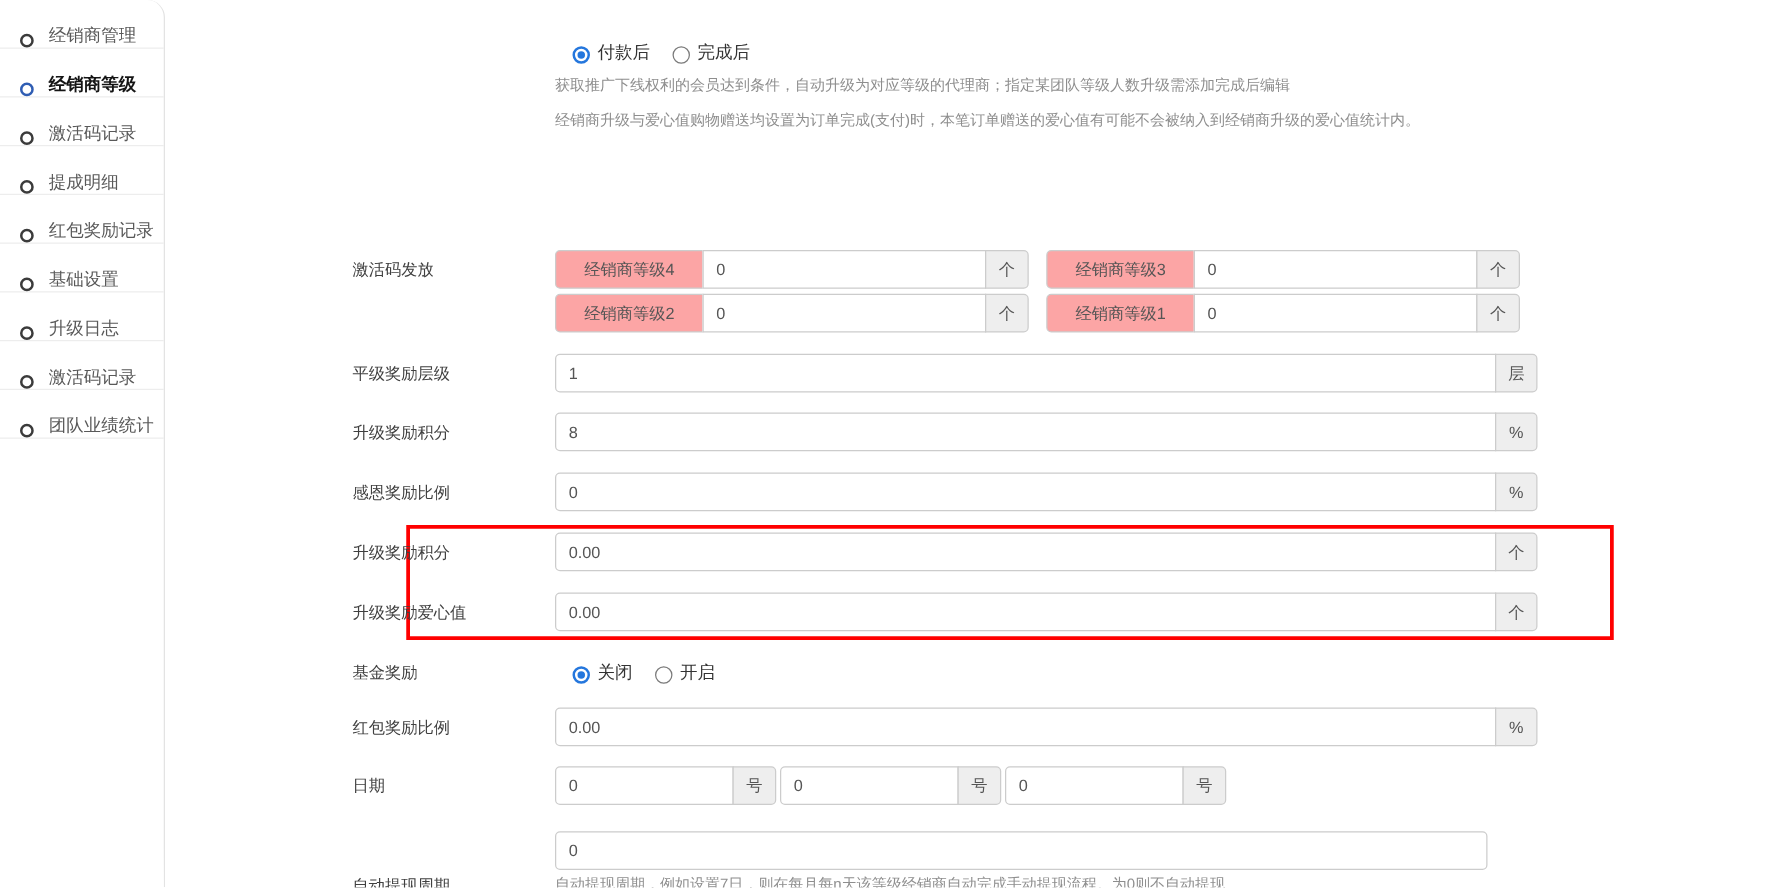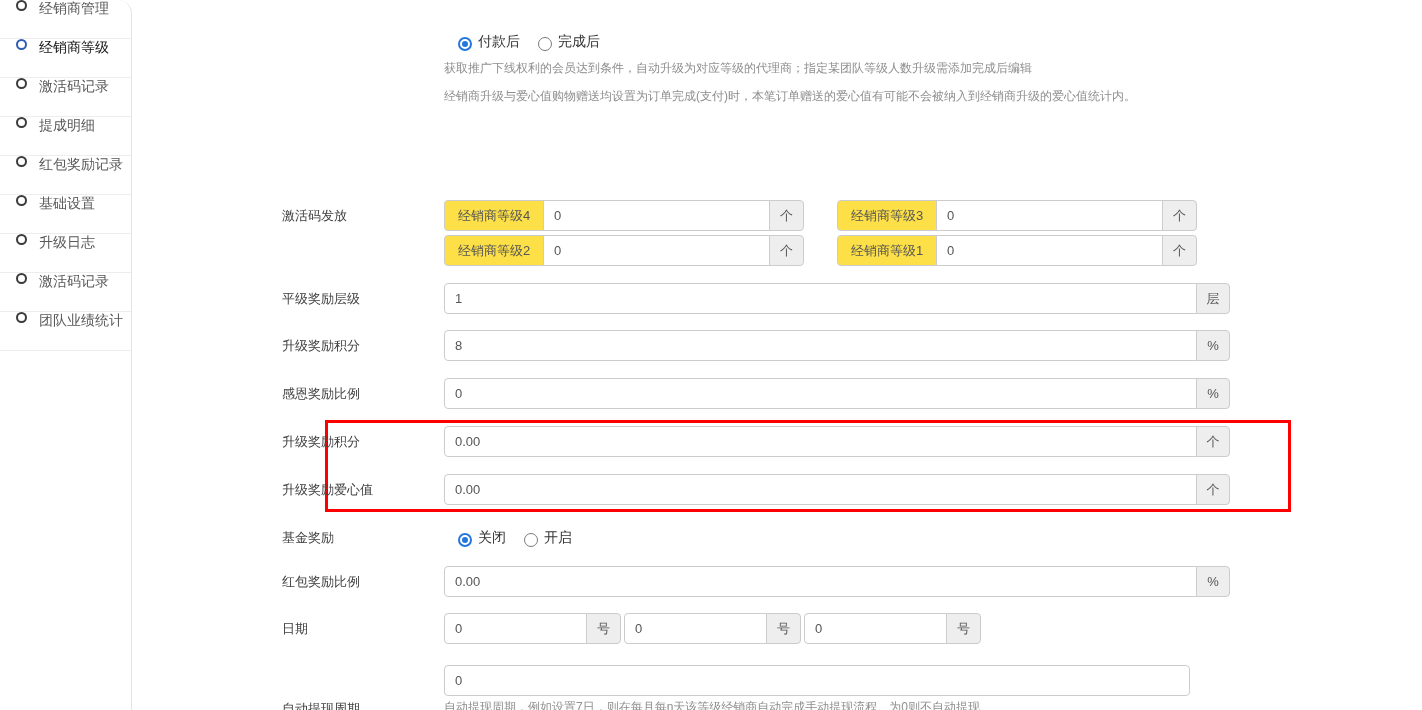--- a/index.html
+++ b/index.html
@@ -4,25 +4,25 @@
 <style>
   * { margin:0; padding:0; box-sizing:border-box; }
   html,body { width:1422px; height:710px; background:#fff; overflow:hidden;
               font-family:"Liberation Sans","DejaVu Sans",sans-serif; }
   .app { display:flex; width:1422px; height:710px; }
 
   
   .sidebar { flex:0 0 132px; width:132px; border-right:1px solid #e3e3e3;
              border-top-right-radius:14px; background:#fff; }
   .side-item { height:39px; border-bottom:1px solid #ededed; display:flex;
-               align-items:flex-start; gap:12px; padding-left:16px; font-size:14px;
+               align-items:flex-end; gap:12px; padding-left:16px; font-size:14px;
                color:#595959; cursor:pointer; white-space:nowrap; }
   .side-item .circ { width:11px; height:11px; border:2px solid #3b3b3b;
                      border-radius:50%; flex:0 0 auto; background:#fff; }
-  .side-item.active { color:#141414; font-weight:normal; }
+  .side-item.active { color:#141414; font-weight:bold; }
   .side-item.active .circ { border-color:#2f5db3; }
 
   
   .main { position:relative; flex:1; background:#fff; }
   .flabel { position:absolute; left:150px; width:135px; height:31px;
             line-height:31px; text-align:left; font-size:13px; color:#404040;
             white-space:nowrap; }
   .hint { position:absolute; left:312px; font-size:12px; color:#8e8e8e;
           white-space:nowrap; }
 
@@ -39,21 +39,21 @@
 
   
   .btn-green { position:absolute; left:312px; top:146px; width:258px; height:31px;
                background:#4cae4c; border:1px solid #43a043; border-radius:4px;
                color:#fff; font-size:12px; font-weight:bold; display:flex;
                align-items:center; justify-content:center; cursor:pointer;
                white-space:nowrap; }
 
   
   .igroup { position:absolute; display:flex; height:31px; }
-  .igroup .prefix { width:100px; background:#fde047; border:1px solid #ccc;
+  .igroup .prefix { width:119px; background:#fca5a5; border:1px solid #ccc;
                     border-radius:4px 0 0 4px; display:flex; align-items:center;
                     justify-content:center; font-size:13px; color:#555; }
   .igroup input { height:31px; border:1px solid #ccc; margin-left:-1px;
                   padding:0 10px; font-size:13px; color:#555; outline:none;
                   font-family:inherit; background:#fff; min-width:0; }
   .igroup input:first-child { margin-left:0; border-radius:4px 0 0 4px; }
   .igroup input.only { border-radius:4px; }
   .igroup .suffix { background:#eee; border:1px solid #ccc; margin-left:-1px;
                     border-radius:0 4px 4px 0; display:flex; align-items:center;
                     justify-content:center; font-size:13px; color:#555; }

